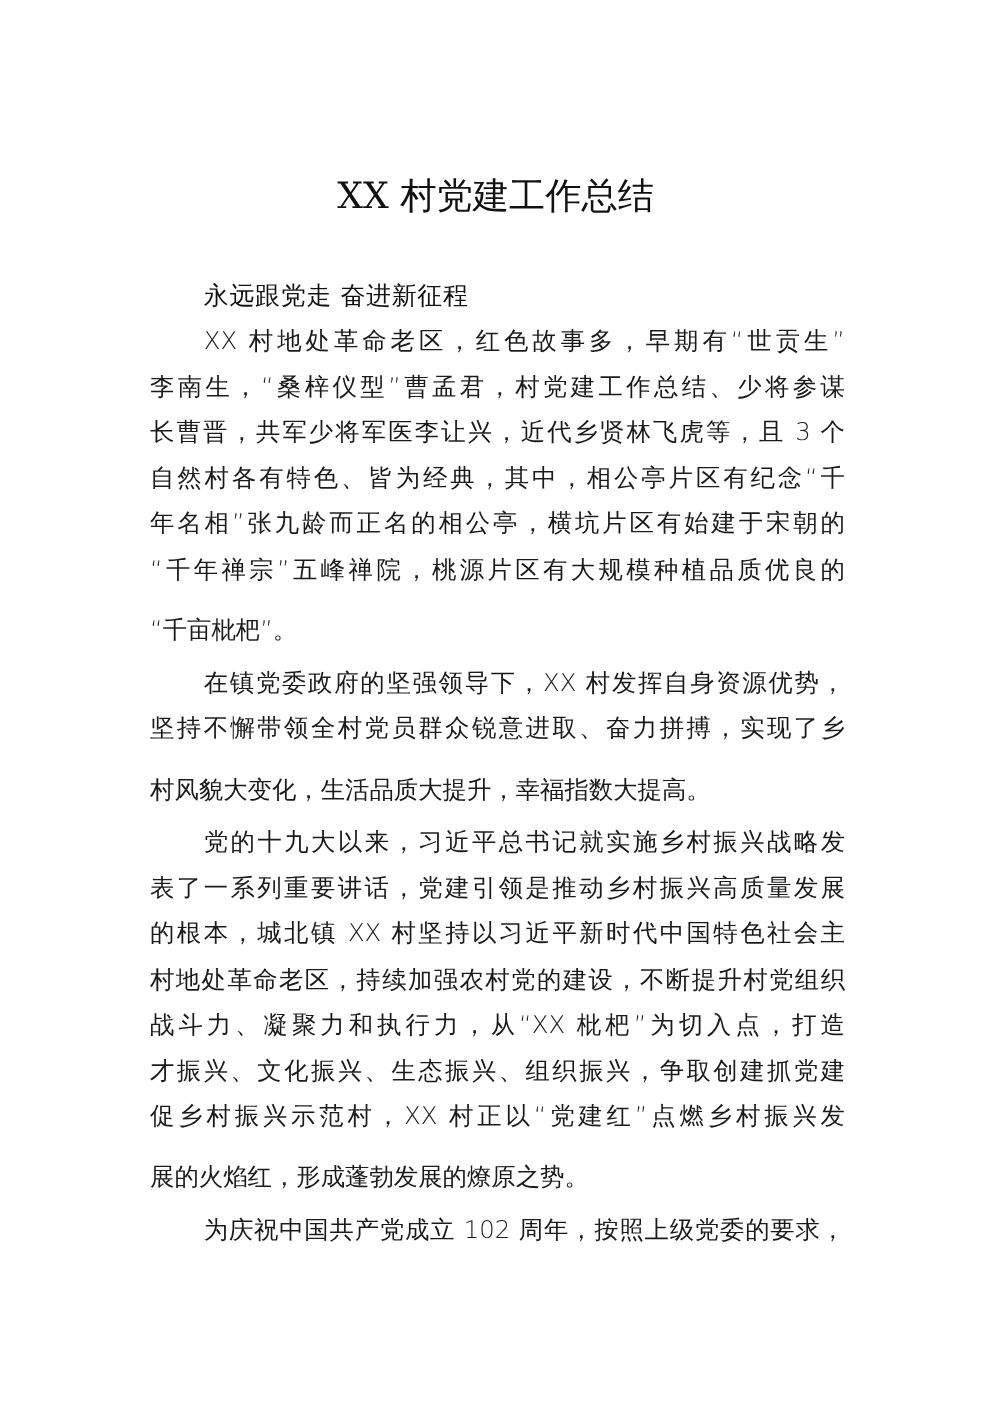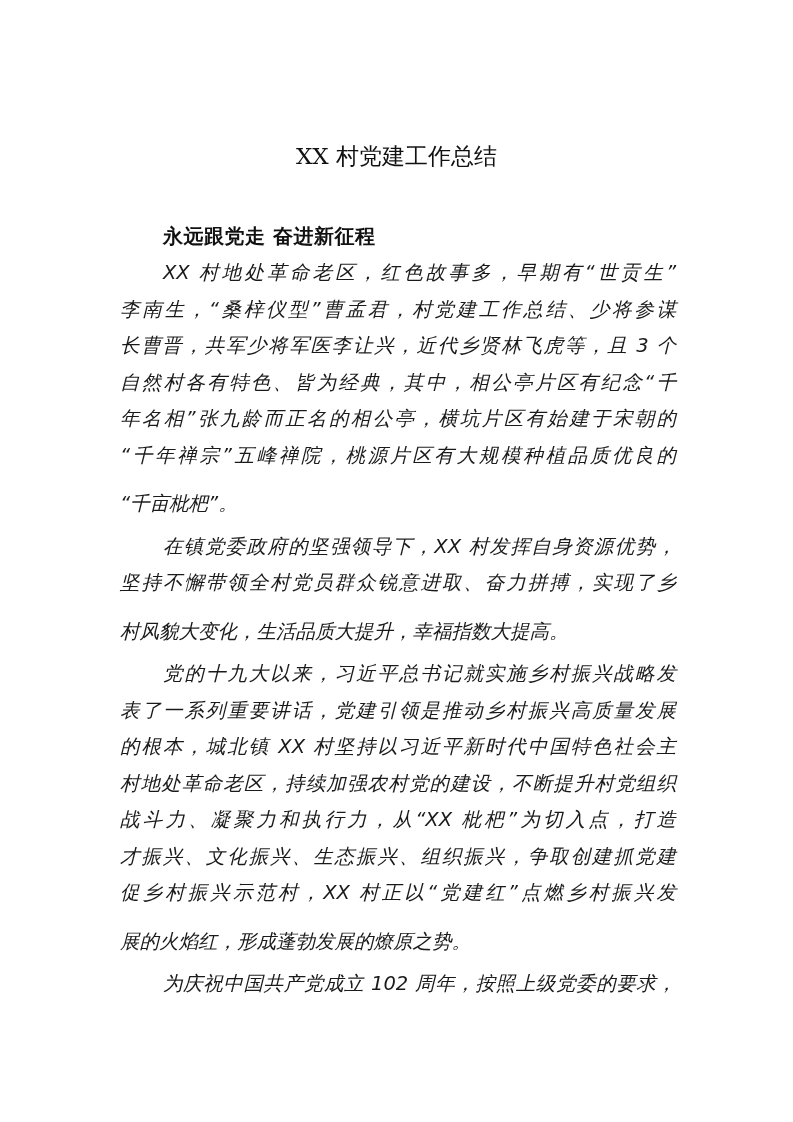--- a/index.html
+++ b/index.html
@@ -1,20 +1,20 @@
 <!DOCTYPE html>
 <html><head>
 <meta charset="utf-8">
 <style>
   html, body { margin: 0; padding: 0; background: #ffffff; }
   body { width: 793px; height: 1122px; position: relative; overflow: hidden; font-family: "DejaVu Serif", "Liberation Serif", serif; color: #111; }
   .page { position: absolute; left: 0; top: 0; width: 793px; height: 1122px; background: #fff; }
-  .title { position: absolute; top: 136px; left: 0; width: 793px; text-align: center; font-size: 23px; line-height: 40px; font-family: "DejaVu Serif", "Liberation Serif", serif; font-weight: normal; letter-spacing: 0px; }
-  .heading { position: absolute; left: 163px; top: 222px; font-size: 20px; line-height: 28px; font-weight: bold; font-family: "DejaVu Sans", sans-serif; letter-spacing: 0.5px; }
-  .body { position: absolute; left: 120px; top: 255px; width: 556px; font-style: italic; }
+  .title { position: absolute; top: 136px; left: 0; width: 793px; text-align: center; font-size: 29px; line-height: 40px; font-family: "DejaVu Serif", "Liberation Serif", serif; font-weight: normal; letter-spacing: 0px; }
+  .heading { position: absolute; left: 163px; top: 222px; font-size: 20px; line-height: 28px; font-weight: normal; font-family: "DejaVu Sans", sans-serif; letter-spacing: 0.5px; }
+  .body { position: absolute; left: 120px; top: 255px; width: 556px; }
   .line { height: 36.5px; line-height: 36.5px; font-size: 19.5px; white-space: nowrap; text-align: justify; text-align-last: justify; font-family: "DejaVu Sans", sans-serif; font-weight: 300; color: #1a1a1a; }
   .line.indent { padding-left: 43px; }
   .line.last { text-align-last: left; margin-top: 12px; }
   .gap { height: 6px; }
 </style>
 </head>
 <body>
 
 <div class="page">
   <div class="title">XX 村党建工作总结</div>

